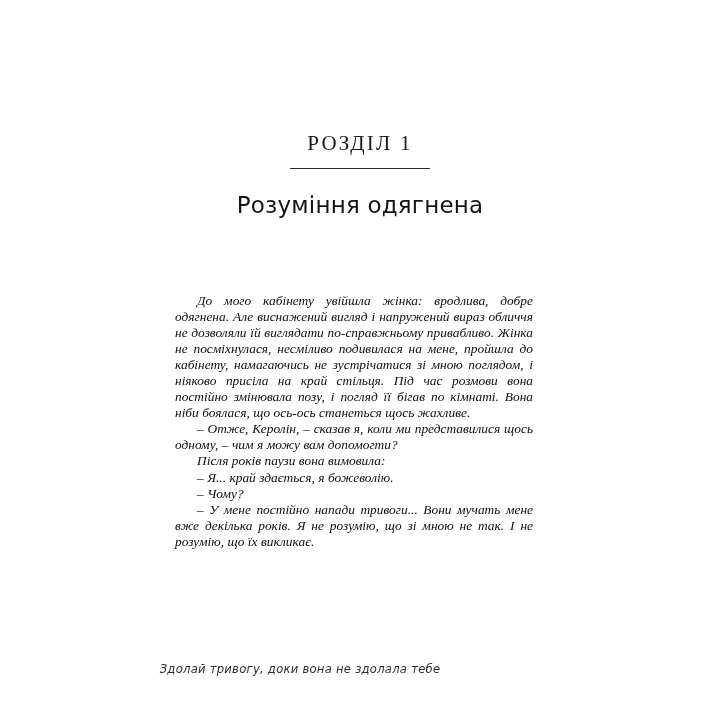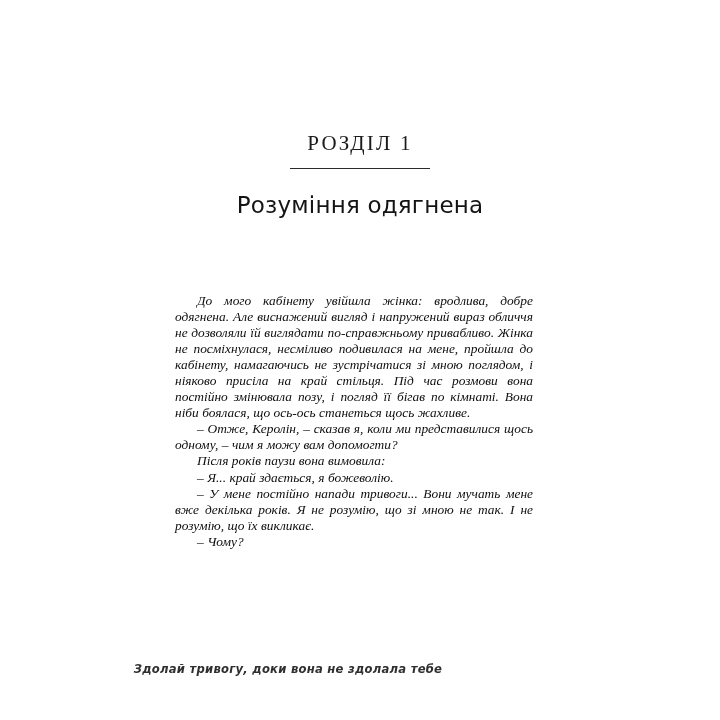--- a/index.html
+++ b/index.html
@@ -82,24 +82,23 @@
   }
 
   .body-paragraph.last-line-left {
     text-align-last: left;
   }
 
   
   .running-footer {
     position: absolute;
     top: 659px;
-    left: 4px;
+    left: 16px;
     width: 568px;
     text-align: center;
-    font-weight: bold;
   }
 
   .running-footer-text {
     font-family: "DejaVu Sans", "Liberation Sans", sans-serif;
     font-style: italic;
     font-size: 11.6px;
     letter-spacing: 0.25px;
     color: #2f2f2f;
   }
 </style>
@@ -112,21 +111,21 @@
     <div class="chapter-label">РОЗДІЛ 1</div>
     <div class="chapter-rule"></div>
     <h1 class="chapter-title">Розуміння одягнена</h1>
   </div>
 
   <div class="body-column">
     <p class="body-paragraph">До мого кабінету увійшла жінка: вродлива, добре одягнена. Але виснажений вигляд і напружений вираз обличчя не дозволяли їй виглядати по-справжньому привабливо. Жінка не посміхнулася, несміливо подивилася на мене, пройшла до кабінету, намагаючись не зустрічатися зі мною поглядом, і ніяково присіла на край стільця. Під час розмови вона постійно змінювала позу, і погляд її бігав по кімнаті. Вона ніби боялася, що ось-ось станеться щось жахливе.</p>
     <p class="body-paragraph">– Отже, Керолін, – сказав я, коли ми представилися щось одному, – чим я можу вам допомогти?</p>
     <p class="body-paragraph last-line-left">Після років паузи вона вимовила:</p>
     <p class="body-paragraph last-line-left">– Я... край здається, я божеволію.</p>
+    <p class="body-paragraph last-line-left">– Чому?</p>
     <p class="body-paragraph last-line-left">– У мене постійно напади тривоги... Вони мучать мене вже декілька років. Я не розумію, що зі мною не так. І не розумію, що їх викликає.</p>
-    <p class="body-paragraph last-line-left">– Чому?</p>
   </div>
 
   <div class="running-footer">
     <span class="running-footer-text">Здолай тривогу, доки вона не здолала тебе</span>
   </div>
 
 </div>
 
 </body></html>

